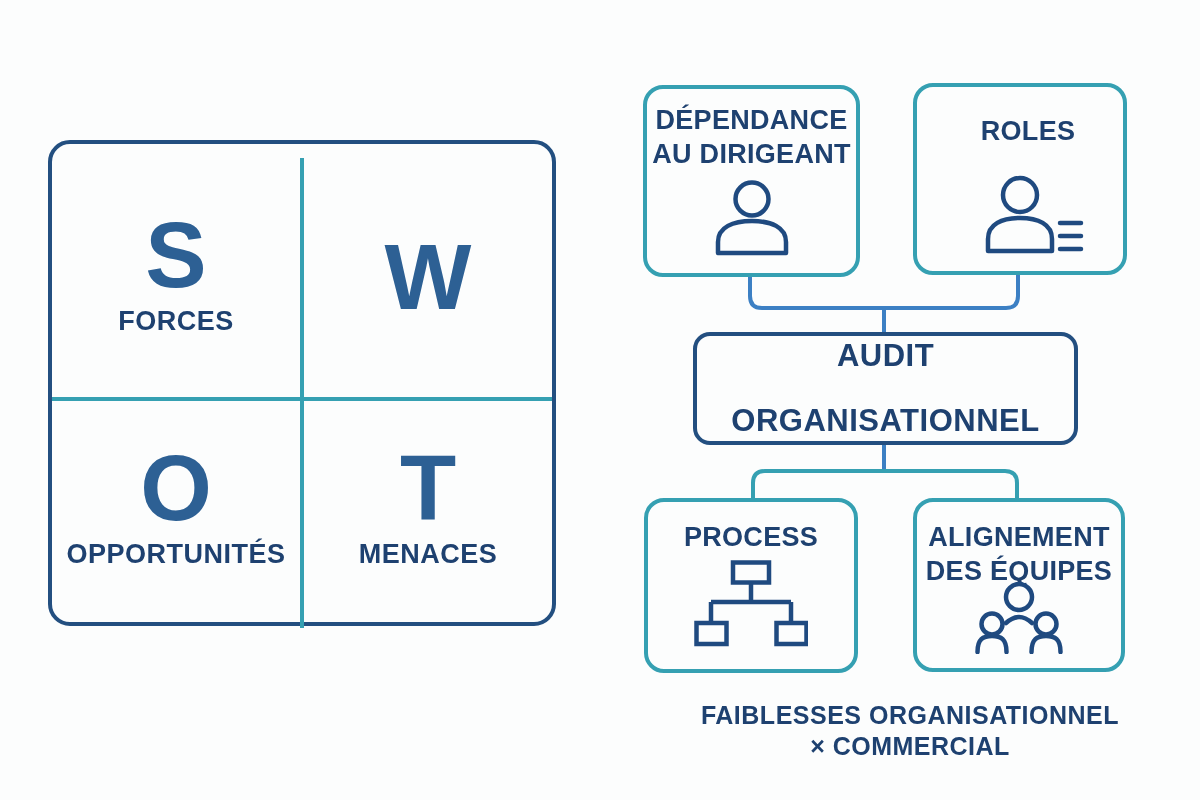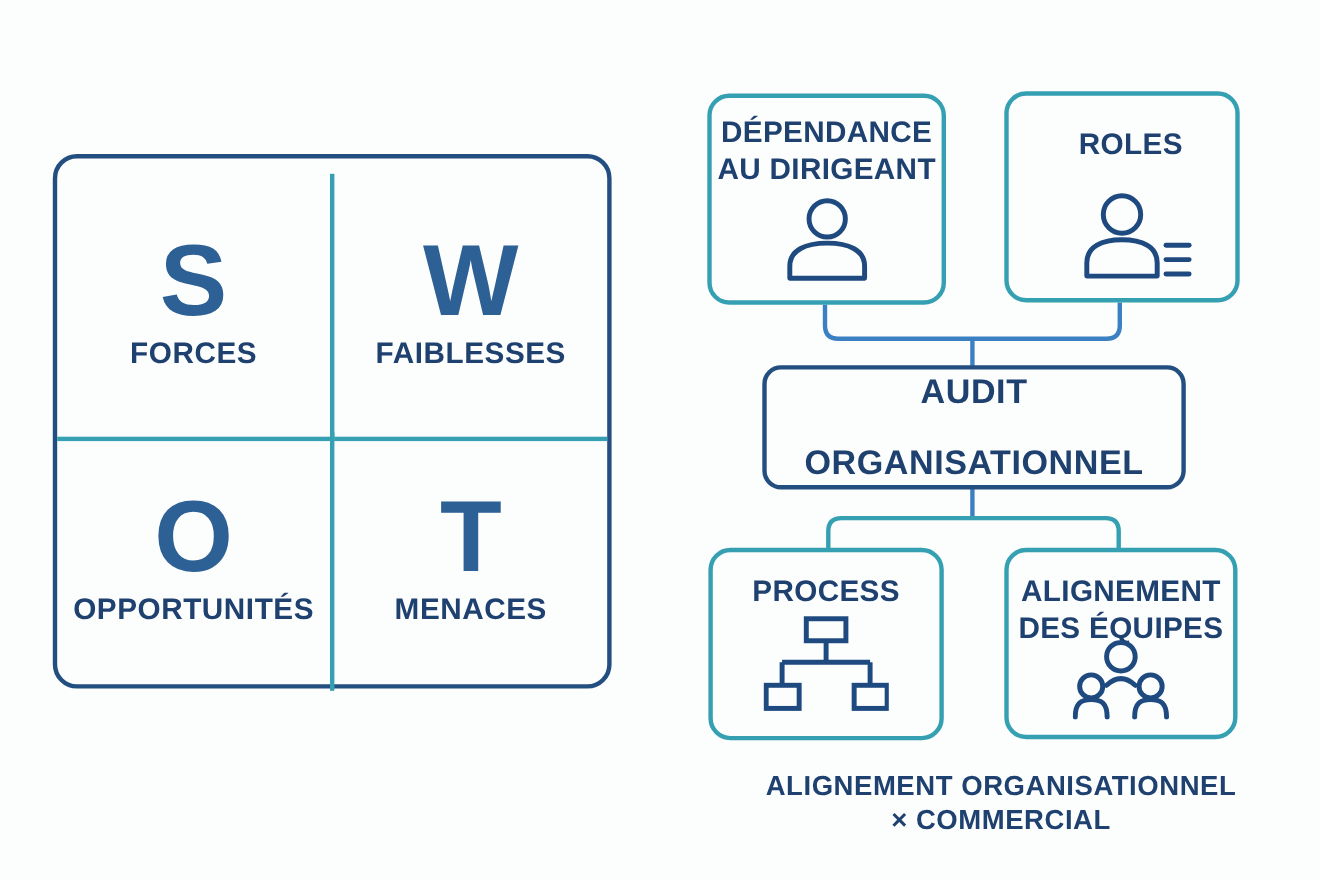--- a/index.html
+++ b/index.html
@@ -68,21 +68,20 @@
 
 <div class="canvas">
 
   <div class="swot">
     <div class="quad q-tl q-top">
       <div class="swot-letter">S</div>
       <div class="swot-label">FORCES</div>
     </div>
     <div class="quad q-tr q-top">
       <div class="swot-letter">W</div>
-      <div class="swot-label">FAIBLESSES</div>
     </div>
     <div class="quad q-bl q-bottom">
       <div class="swot-letter">O</div>
       <div class="swot-label">OPPORTUNITÉS</div>
     </div>
     <div class="quad q-bottom">
       <div class="swot-letter">T</div>
       <div class="swot-label">MENACES</div>
     </div>
   </div>
@@ -163,17 +162,17 @@
         <path d="M17 42 H97"></path>
         <path d="M17 42 V63"></path>
         <path d="M97 42 V63"></path>
         <rect x="2.5" y="63" width="30" height="21"></rect>
         <rect x="82.5" y="63" width="30" height="21"></rect>
       </g>
     </svg>
   </div>
 
   <div class="caption">
-    <span>ALIGNEMENT ORGANISATIONNEL</span>
+    <span>FAIBLESSES ORGANISATIONNEL</span>
     <span>× COMMERCIAL</span>
   </div>
 
 </div>
 
 </body></html>

